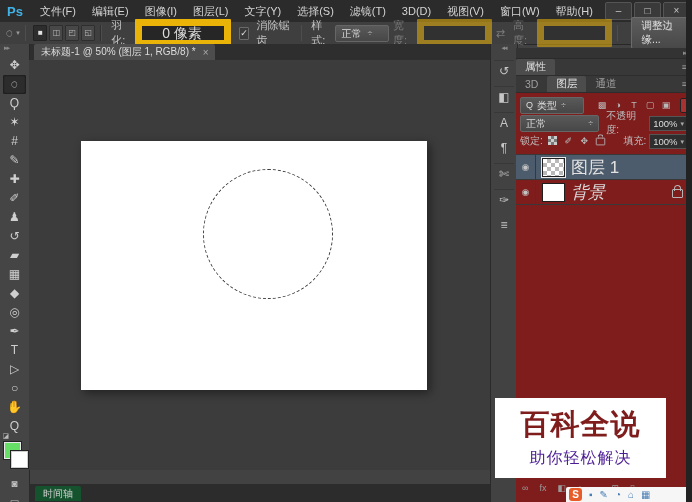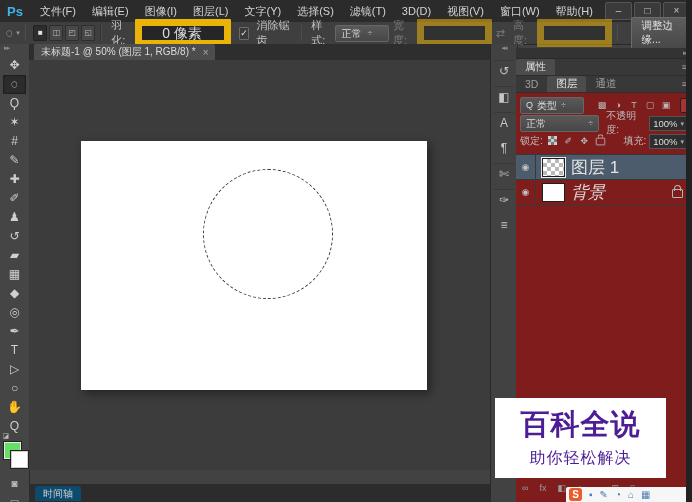--- a/index.html
+++ b/index.html
@@ -54,21 +54,21 @@
         box-shadow:3px 3px 9px rgba(0,0,0,0.45);}
   #marquee{position:absolute;left:122px;top:28px;width:128px;height:128px;border:1px dashed #3c3c3c;
            border-radius:50%;}
   
   #statusbar{left:29px;top:470px;width:461px;height:14px;background:#3f3f3f;border-top:1px solid #2a2a2a;font-size:10px;}
   .status-zoom{padding:0 6px;color:#ccc;}
   .status-knob{width:9px;height:9px;border-radius:50%;background:#2d2d2d;border:1px solid #555;margin:0 10px;}
   .status-info{color:#c5c5c5;margin-left:30px;}
   .status-arrow{margin-left:28px;color:#bbb;font-size:8px;}
   #timeline{left:29px;top:484px;width:461px;height:18px;background:#2c2c2c;}
-  .tl-tab{margin-left:6px;margin-top:2px;height:15px;background:#0c4a6e;color:#d0d0d0;font-size:10px;
+  .tl-tab{margin-left:6px;margin-top:2px;height:15px;background:#14532d;color:#d0d0d0;font-size:10px;
           padding:0 8px;display:inline-flex;align-items:center;border-radius:2px 2px 0 0;}
   
   #dock{left:490px;top:44px;width:26px;height:458px;background:#424242;border-left:1px solid #2a2a2a;border-right:1px solid #2a2a2a;}
   .dock-head{height:11px;text-align:center;color:#8a8a8a;font-size:7px;letter-spacing:-1px;}
   .dock-ic{display:block;width:20px;height:20px;margin:5px auto 0;text-align:center;line-height:20px;
            color:#c6c6c6;font-size:12px;border-top:1px solid #383838;}
   
   #rightpanel{left:516px;top:48px;width:176px;height:458px;background:#7f1d1d;}
   .rp-minibar{height:10px;background:#333;border-bottom:1px solid #2a2a2a;justify-content:flex-end;
               color:#8a8a8a;font-size:7px;padding-right:4px;letter-spacing:-1px;}
@@ -300,21 +300,21 @@
       <span>fx</span>
       <span>◧</span>
       <span>◑</span>
       <span>▱</span>
       <span>⊞</span>
       <span>▯</span>
     </div>
   </div>
 
   <div id="watermark" class="abs">
-    <div class="wm-title" style="color: #4c1d95;">百科全说</div>
+    <div class="wm-title" style="color: #7f1d1d;">百科全说</div>
     <div class="wm-sub">助你轻松解决</div>
   </div>
 
   <div id="tray" class="abs">
     <span class="tray-logo" style="background: rgb(232, 92, 42);">S</span>
     <span class="tray-ic">▪</span>
     <span class="tray-ic">✎</span>
     <span class="tray-ic">◔</span>
     <span class="tray-ic">⌂</span>
     <span class="tray-ic">▦</span>

